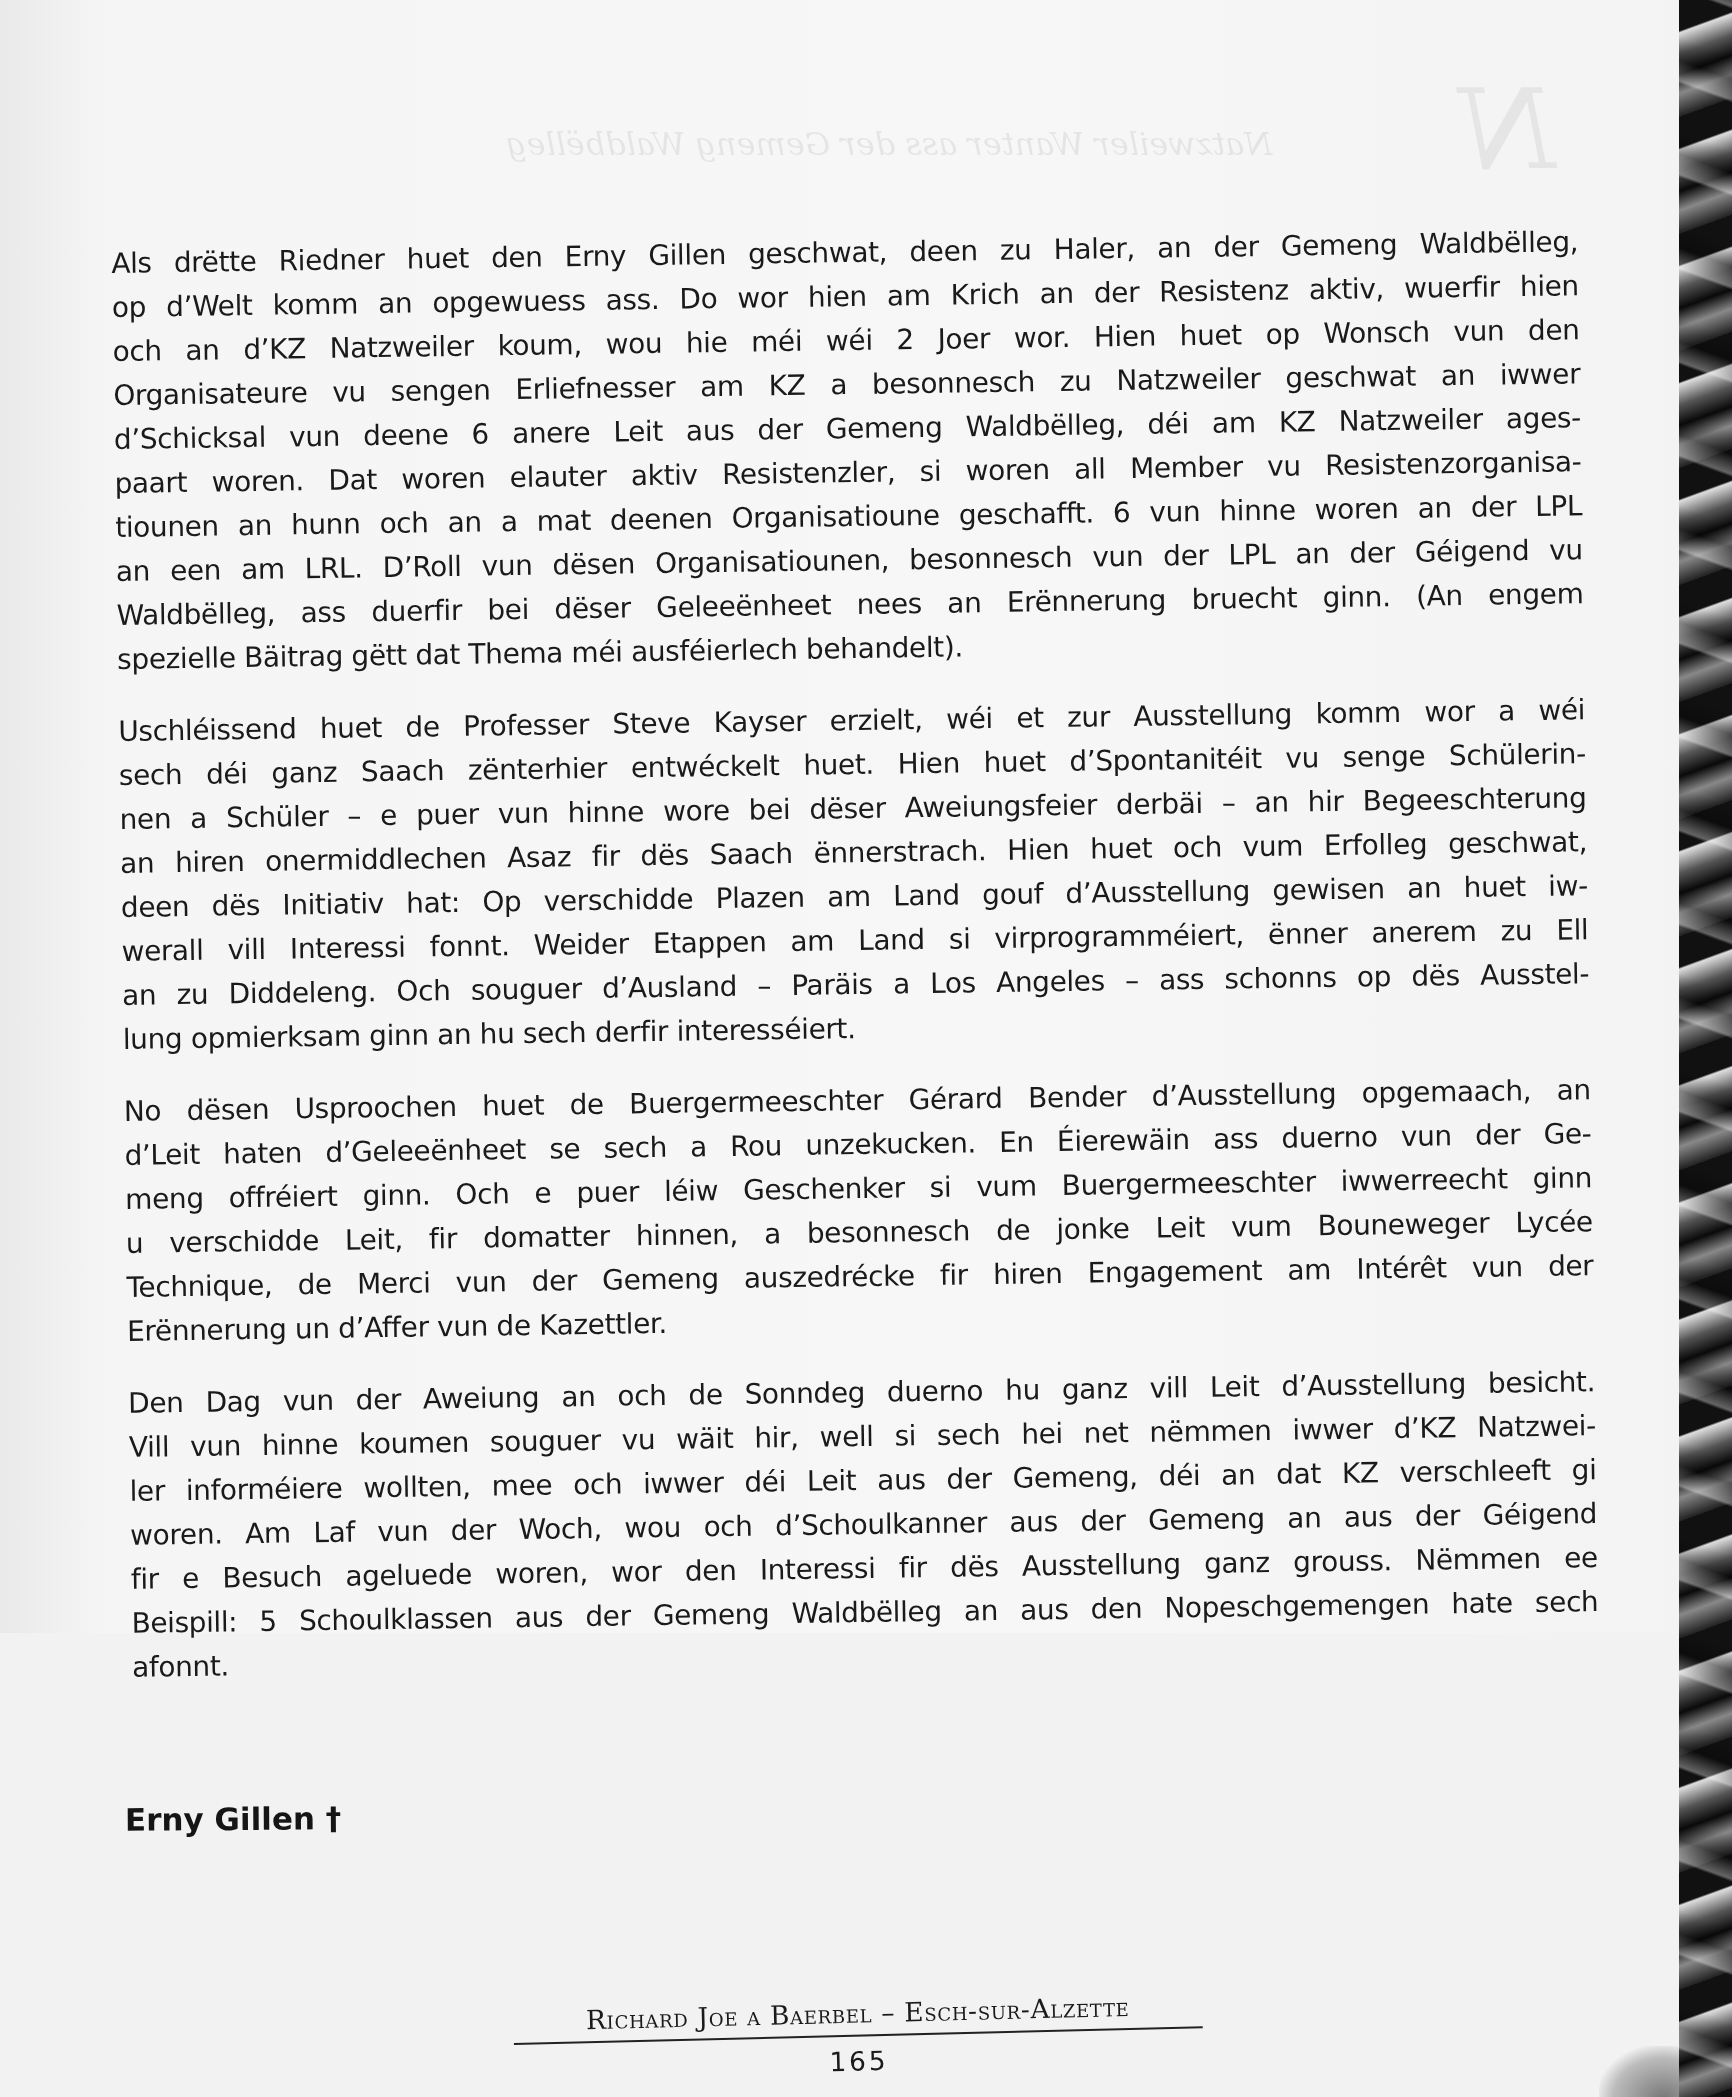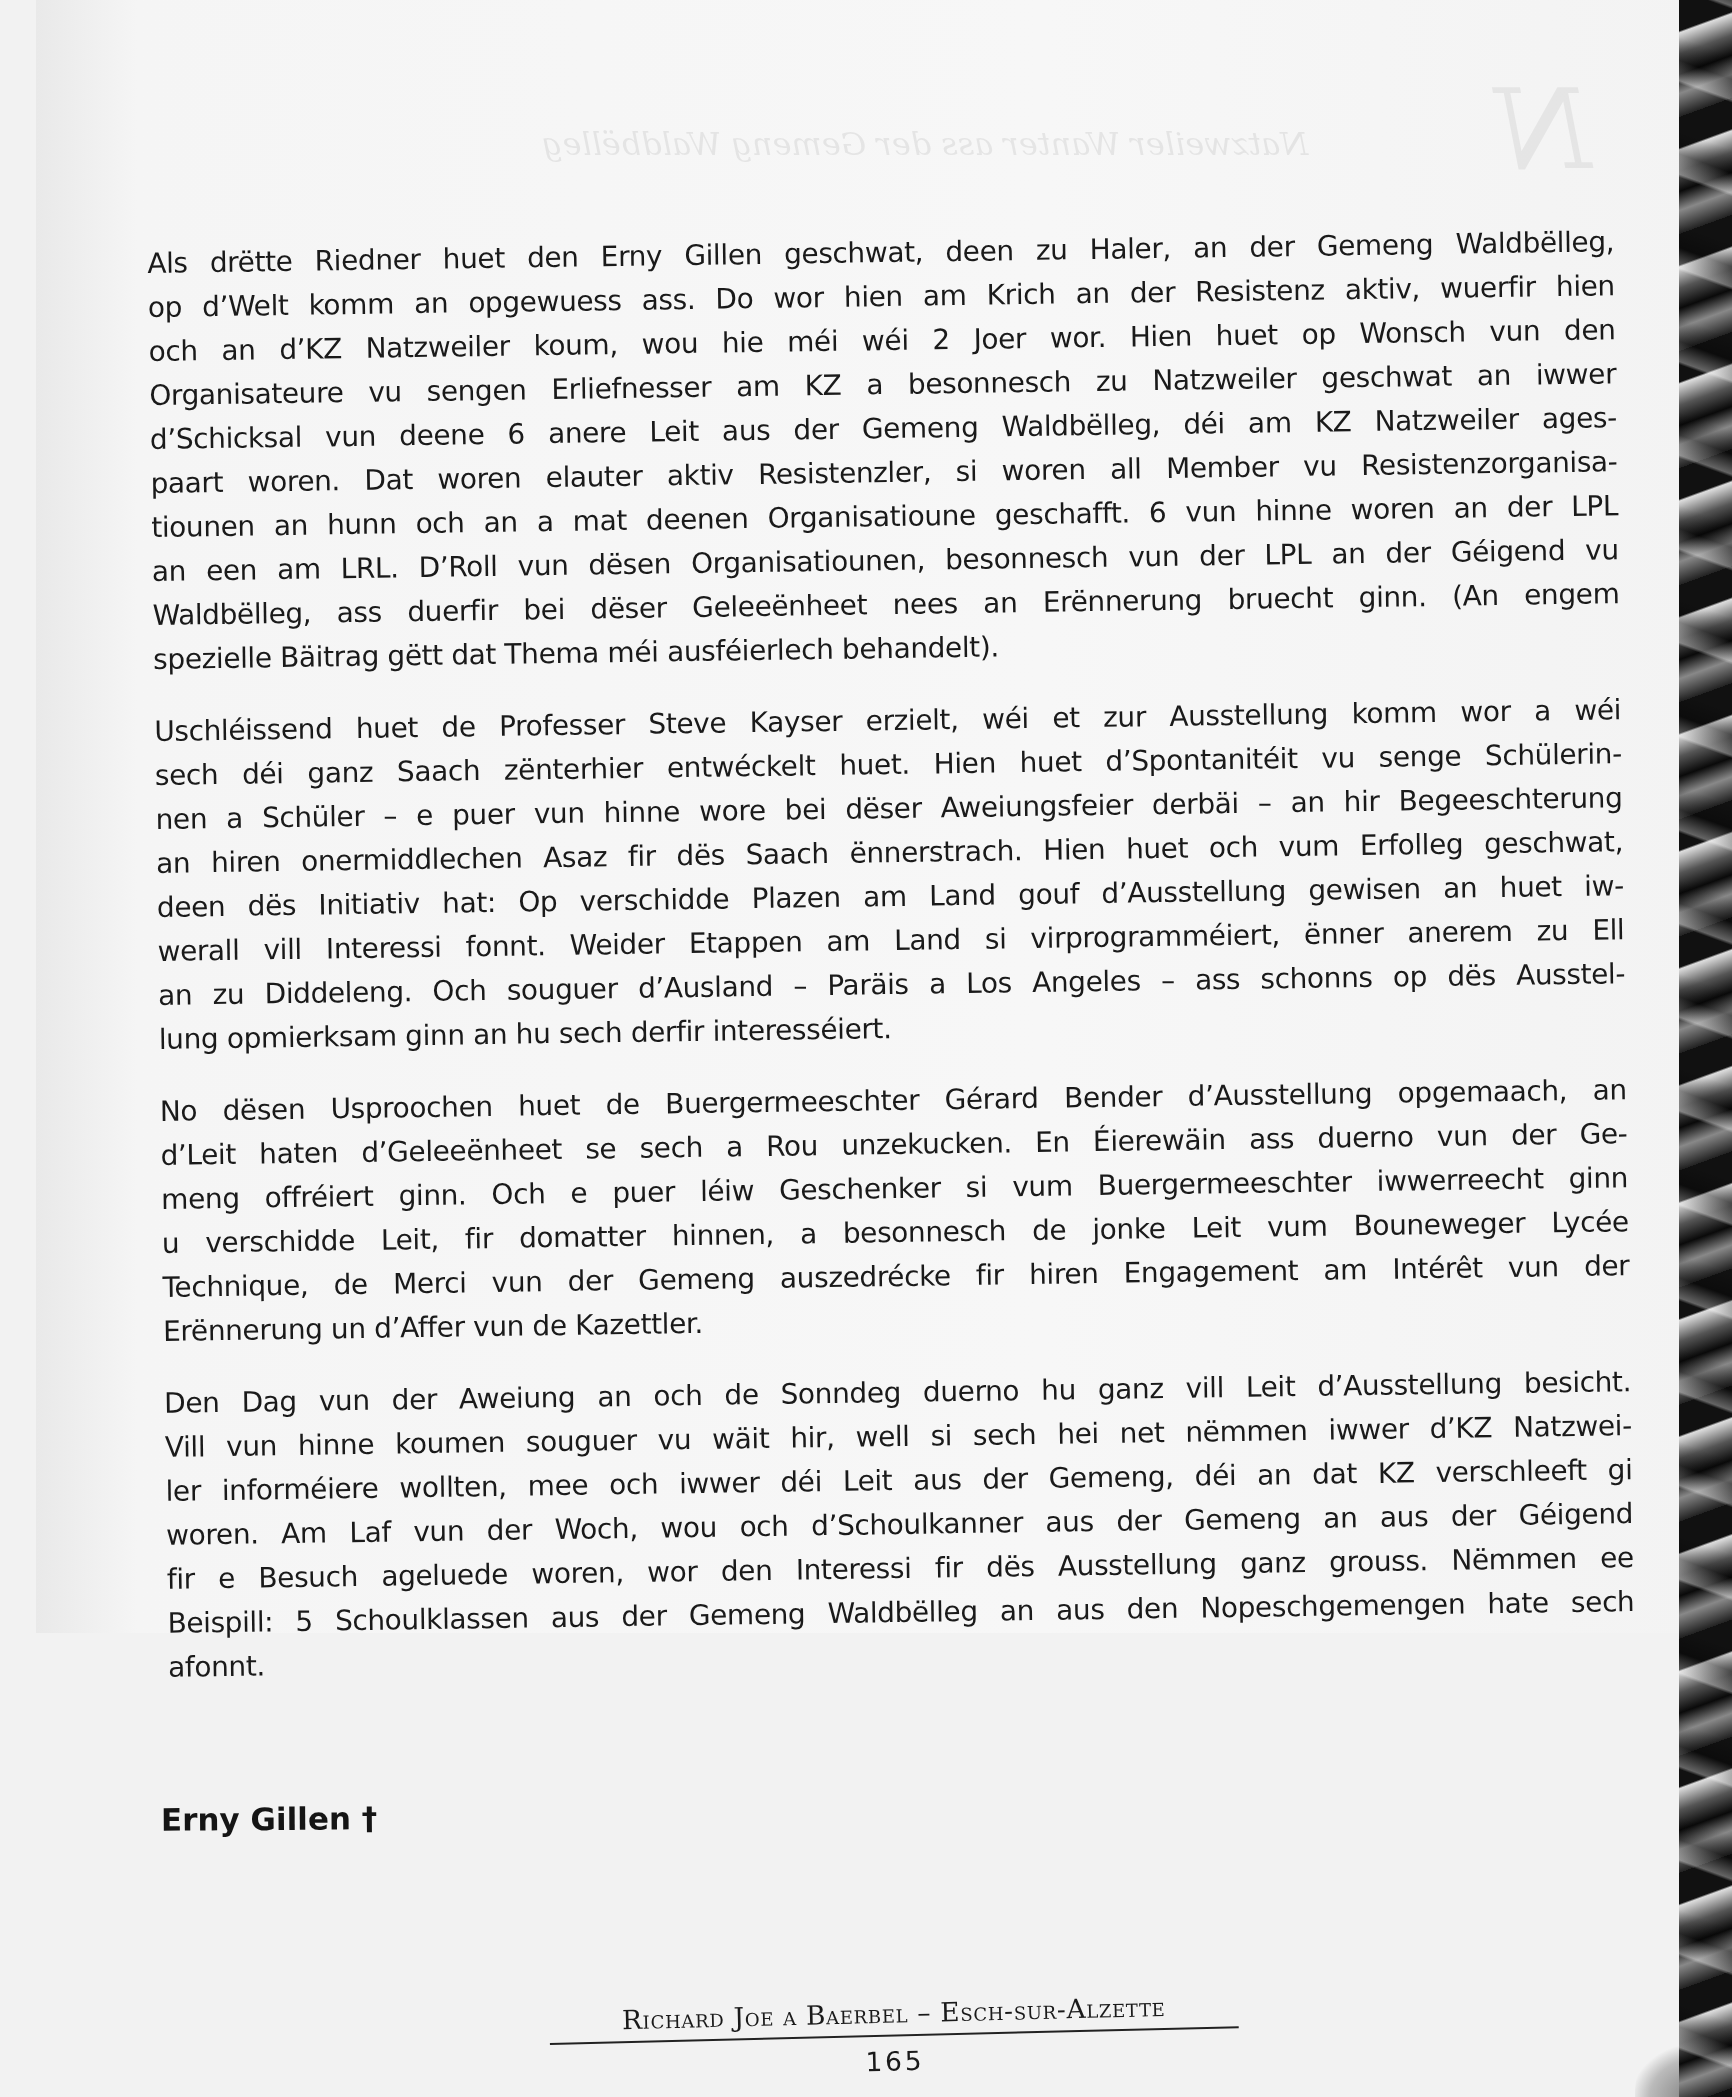--- a/index.html
+++ b/index.html
@@ -6,21 +6,20 @@
   body {
     width: 1732px; height: 2097px; overflow: hidden;
     background: #f2f2f2;
     position: relative;
     font-family: "DejaVu Sans", sans-serif;
   }
   .page {
     position: absolute; left: 0; top: 0;
     width: 1679px; height: 1633px;
     background: linear-gradient(90deg, #e9e9e9 0%, #f5f5f5 6%, #f7f7f7 60%, #f3f3f3 100%);
-    margin-left: 36px;
   }
   .bleed-title {
     position: absolute; left: 506px; top: 125px;
     font-family: "DejaVu Serif", serif; font-style: italic;
     font-size: 32px; color: rgba(0,0,0,0.07);
     transform: scaleX(-1); white-space: nowrap;
   }
   .bleed-initial {
     position: absolute; left: 1459px; top: 66px;
     font-family: "DejaVu Serif", serif; font-style: italic;

